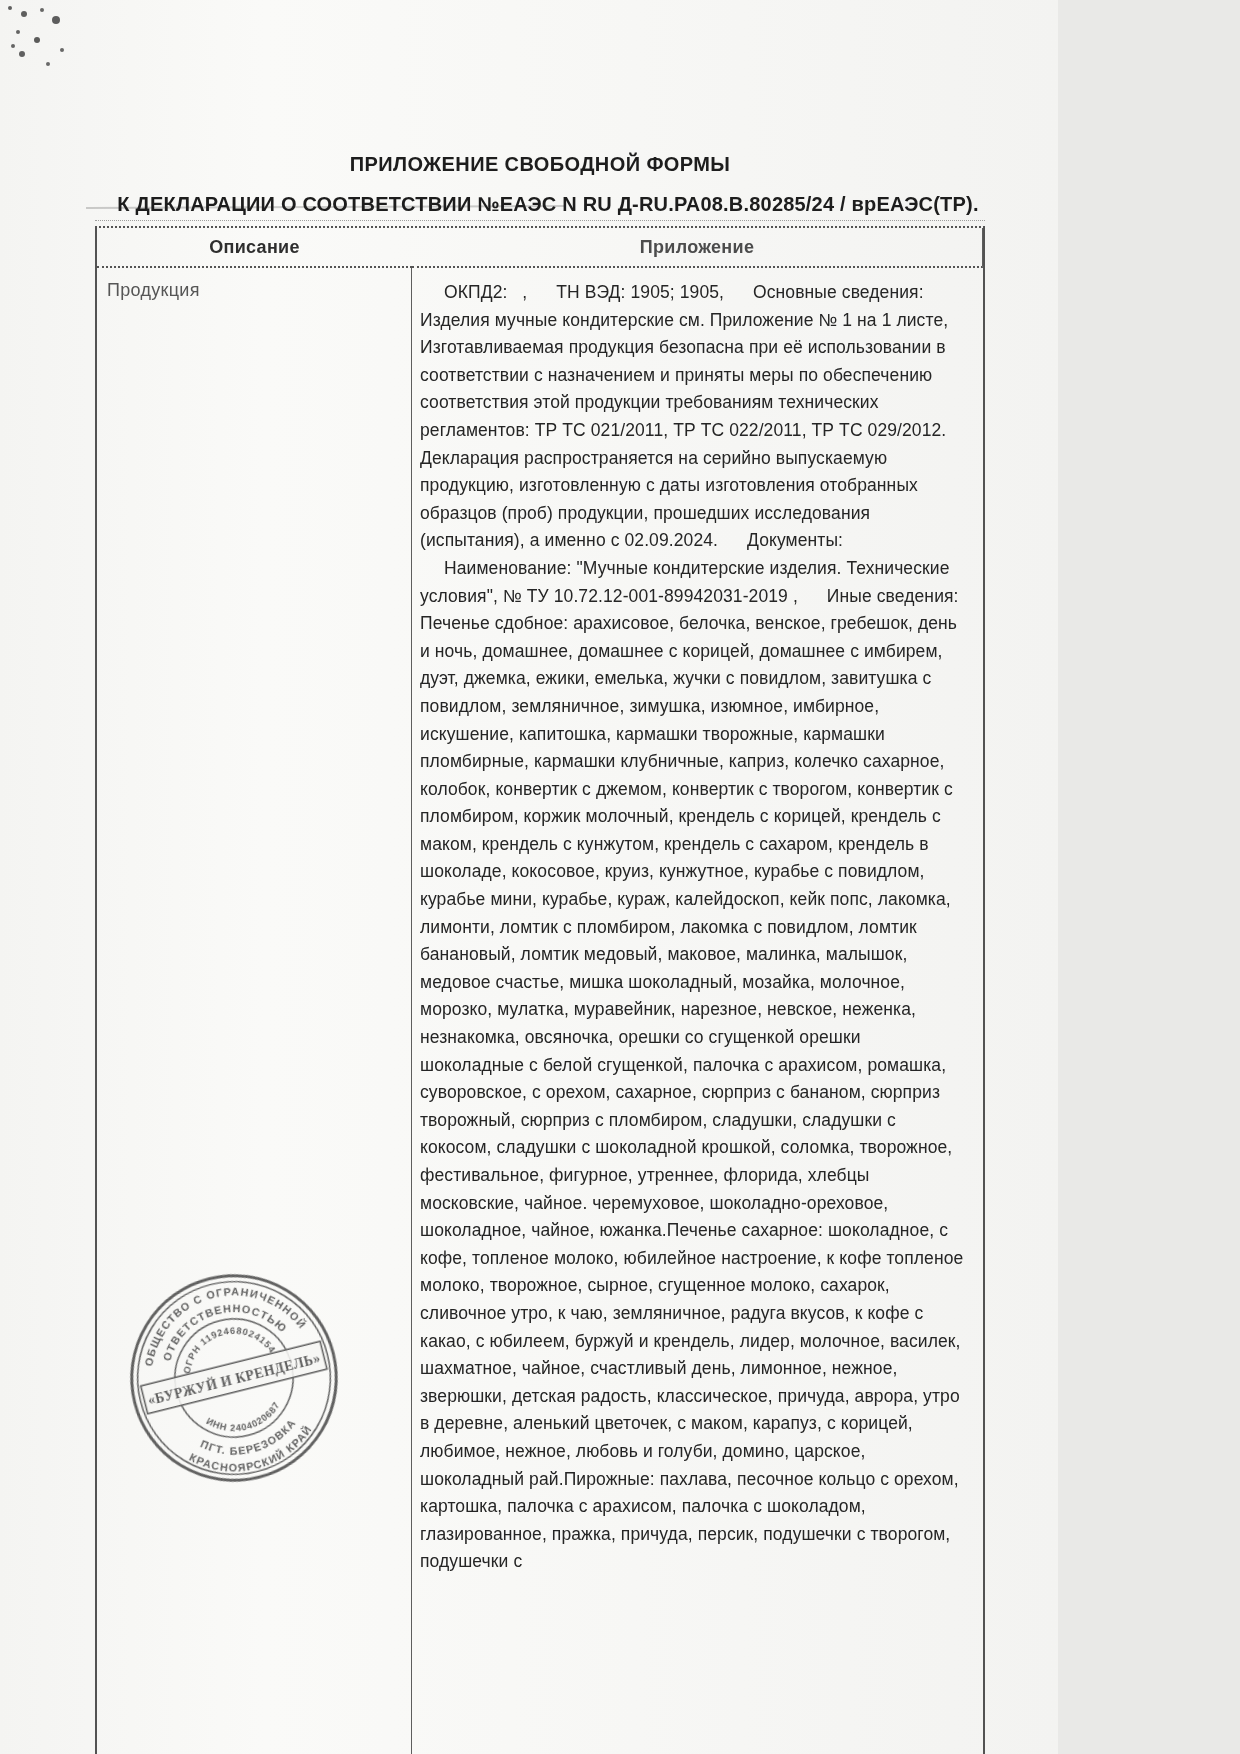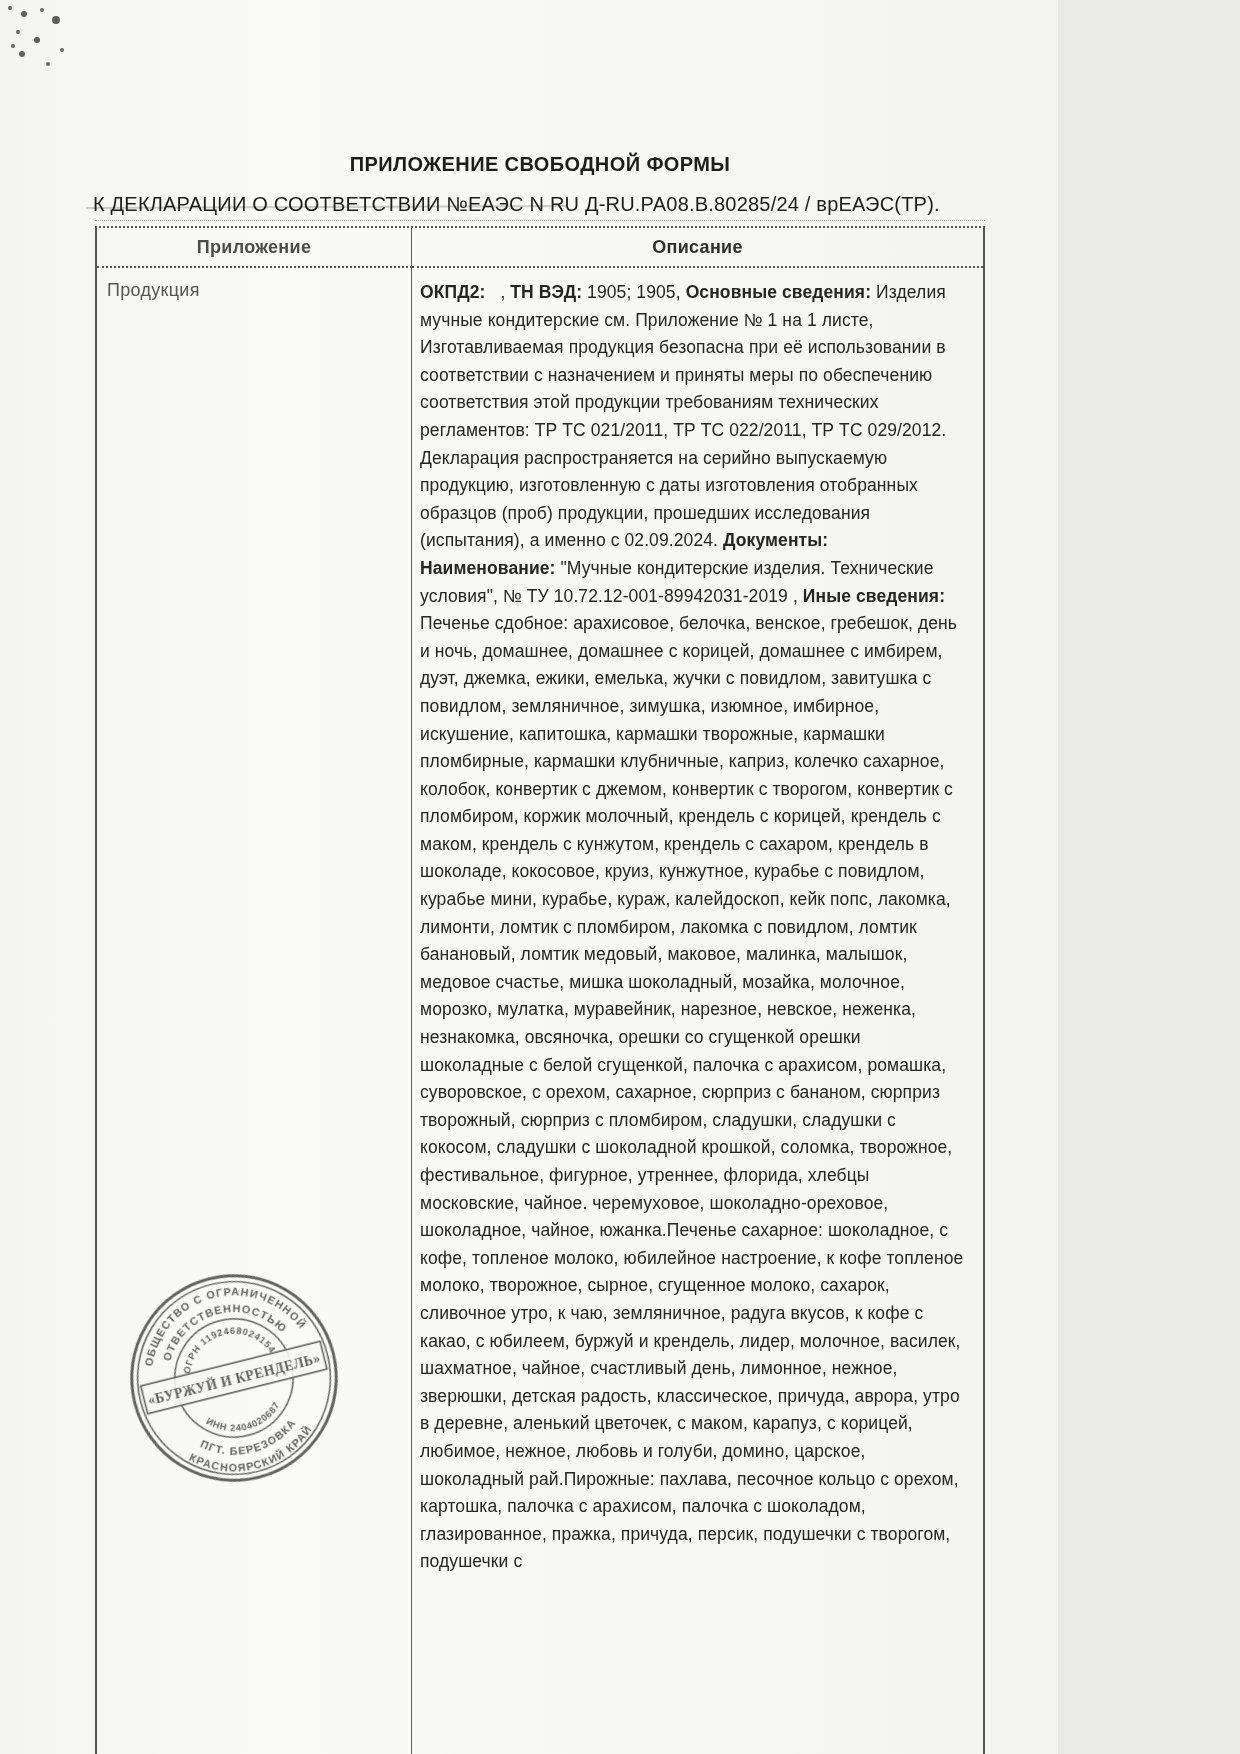--- a/index.html
+++ b/index.html
@@ -17,24 +17,25 @@
     position: absolute;
     top: 153px; left: 95px; width: 890px;
     text-align: center;
     font-size: 20px; font-weight: 700;
     letter-spacing: 0.4px;
     color: #1d1d1d;
   }
   .doc-subtitle {
     position: absolute;
     top: 193px; left: 93px; width: 910px;
-    font-size: 20px; font-weight: 400;
+    font-size: 20px; font-weight: 700;
     letter-spacing: 0.2px;
     color: #1d1d1d;
     white-space: nowrap;
+    text-align: center;
   }
   .subtitle-artifact {
     position: absolute;
     top: 206px; left: 86px; width: 480px; height: 1.5px;
     background: rgba(40,40,40,0.22);
     transform: rotate(-0.25deg);
   }
   .scan-topline {
     position: absolute;
     top: 220px; left: 95px; width: 890px; height: 0;
@@ -74,21 +75,21 @@
   }
   .row-label { font-size: 18px; color: #565656; letter-spacing: 0.3px; }
   .td-right { padding: 11px 16px 10px 8px; }
   .desc {
     font-size: 17.5px;
     line-height: 27.6px;
     color: #252525;
     letter-spacing: 0.1px;
     text-align: left;
   }
-  .desc .bold { font-weight: 700; }
+  .desc .bold { font-weight: 400; margin-left: 24px; }
   .stamp {
     position: absolute;
     left: 116px; top: 1260px;
     width: 236px; height: 236px;
     transform: rotate(-14deg);
     opacity: 0.85;
     filter: blur(0.35px);
     color: #474747;
   }
   .stamp svg { display: block; }
@@ -100,22 +101,22 @@
 <div class="page">
 
   <div class="corner-speck"></div>
   <div class="subtitle-artifact"></div>
   <div class="scan-topline"></div>
 
   <div class="doc-title">ПРИЛОЖЕНИЕ СВОБОДНОЙ ФОРМЫ</div>
   <div class="doc-subtitle">К ДЕКЛАРАЦИИ О СООТВЕТСТВИИ №ЕАЭС N RU Д-RU.РА08.В.80285/24 / врЕАЭС(ТР).</div>
 
   <div class="doc-table">
+    <div class="th th-right">Описание</div>
     <div class="th th-left">Приложение</div>
-    <div class="th th-right">Описание</div>
     <div class="td td-left">
       <div class="row-label">Продукция</div>
     </div>
     <div class="td td-right">
       <div class="desc"><span class="seg bold">ОКПД2:</span><span class="seg"> &nbsp; , </span><span class="seg bold">ТН ВЭД:</span><span class="seg"> 1905; 1905, </span><span class="seg bold">Основные сведения:</span><span class="seg"> Изделия мучные кондитерские см. Приложение № 1 на 1 листе, Изготавливаемая продукция безопасна при её использовании в соответствии с назначением и приняты меры по обеспечению соответствия этой продукции требованиям технических регламентов: ТР ТС 021/2011, ТР ТС 022/2011, ТР ТС 029/2012. Декларация распространяется на серийно выпускаемую продукцию, изготовленную с даты изготовления отобранных образцов (проб) продукции, прошедших исследования (испытания), а именно с 02.09.2024. </span><span class="seg bold">Документы:</span><span class="seg"> </span><span class="seg bold">Наименование:</span><span class="seg"> "Мучные кондитерские изделия. Технические условия", № ТУ 10.72.12-001-89942031-2019 , </span><span class="seg bold">Иные сведения:</span><span class="seg"></span><br><span class="seg">Печенье сдобное: арахисовое, белочка, венское, гребешок, день и ночь, домашнее, домашнее с корицей, домашнее с имбирем, дуэт, джемка, ежики, емелька, жучки с повидлом, завитушка с повидлом, земляничное, зимушка, изюмное, имбирное, искушение, капитошка, кармашки творожные, кармашки пломбирные, кармашки клубничные, каприз, колечко сахарное, колобок, конвертик с джемом, конвертик с творогом, конвертик с пломбиром, коржик молочный, крендель с корицей, крендель с маком, крендель с кунжутом, крендель с сахаром, крендель в шоколаде, кокосовое, круиз, кунжутное, курабье с повидлом, курабье мини, курабье, кураж, калейдоскоп, кейк попс, лакомка, лимонти, ломтик с пломбиром, лакомка с повидлом, ломтик банановый, ломтик медовый, маковое, малинка, малышок, медовое счастье, мишка шоколадный, мозайка, молочное, морозко, мулатка, муравейник, нарезное, невское, неженка, незнакомка, овсяночка, орешки со сгущенкой орешки шоколадные с белой сгущенкой, палочка с арахисом, ромашка, суворовское, с орехом, сахарное, сюрприз с бананом, сюрприз творожный, сюрприз с пломбиром, сладушки, сладушки с кокосом, сладушки с шоколадной крошкой, соломка, творожное, фестивальное, фигурное, утреннее, флорида, хлебцы московские, чайное. черемуховое, шоколадно-ореховое, шоколадное, чайное, южанка.</span><span class="seg">Печенье сахарное: шоколадное, с кофе, топленое молоко, юбилейное настроение, к кофе топленое молоко, творожное, сырное, сгущенное молоко, сахарок, сливочное утро, к чаю, земляничное, радуга вкусов, к кофе с какао, с юбилеем, буржуй и крендель, лидер, молочное, василек, шахматное, чайное, счастливый день, лимонное, нежное, зверюшки, детская радость, классическое, причуда, аврора, утро в деревне, аленький цветочек, с маком, карапуз, с корицей, любимое, нежное, любовь и голуби, домино, царское, шоколадный рай.</span><span class="seg">Пирожные: пахлава, песочное кольцо с орехом, картошка, палочка с арахисом, палочка с шоколадом, глазированное, пражка, причуда, персик, подушечки с творогом, подушечки с</span></div>
     </div>
   </div>
 
   <div class="stamp" style="color: rgb(71, 71, 71);">
     <svg viewBox="0 0 240 240" width="236" height="236">

